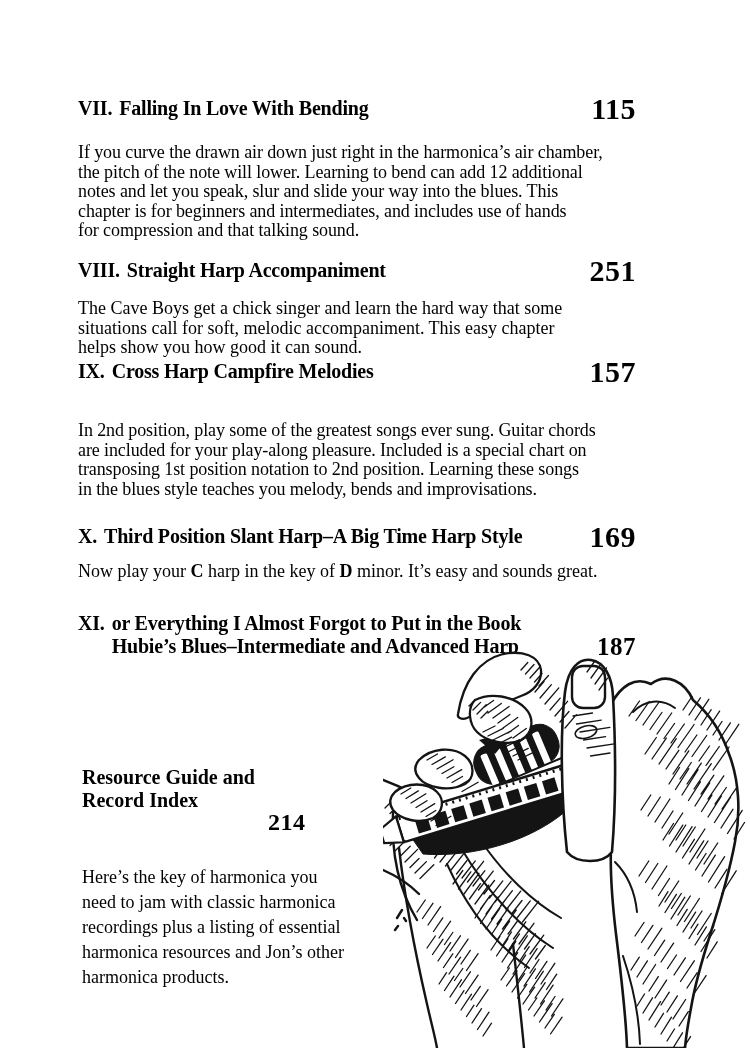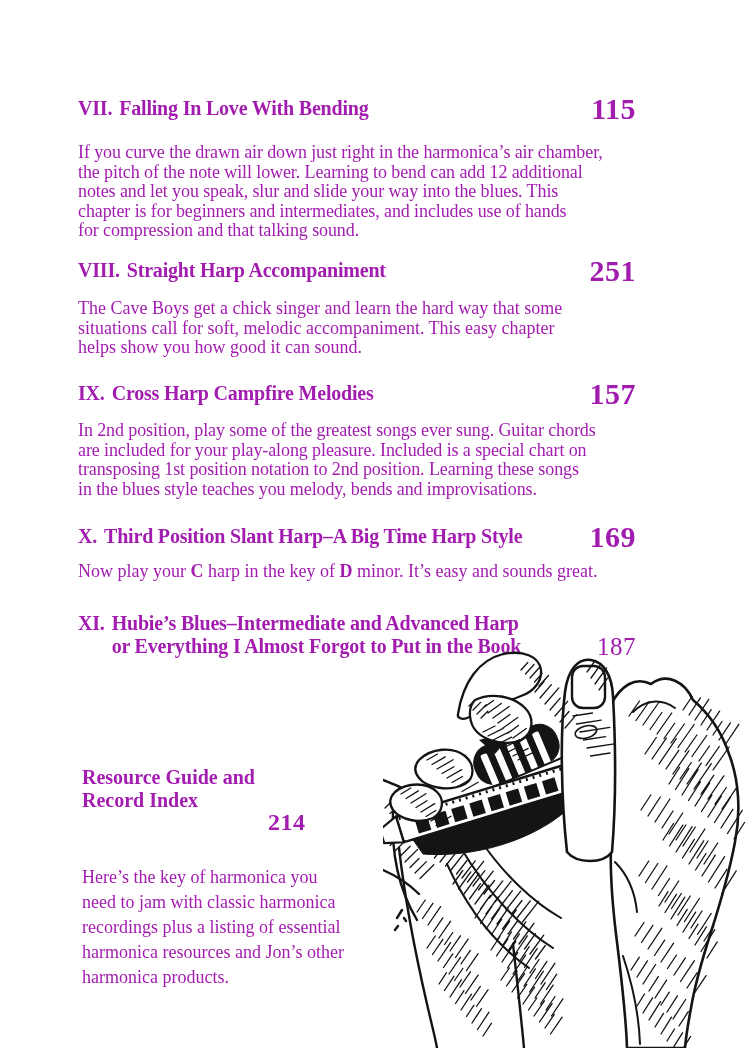--- a/index.html
+++ b/index.html
@@ -1,24 +1,24 @@
 <!DOCTYPE html>
 <html><head>
 <meta charset="utf-8">
 <style>
   html,body{margin:0;padding:0;background:#ffffff;}
   .page{
     position:relative;width:750px;height:1048px;background:#ffffff;
-    font-family:"Liberation Serif",serif;color:#a21caf;overflow:hidden;
+    font-family:"Liberation Serif",serif;color:#000000;overflow:hidden;
   }
   .sec{position:absolute;left:78px;width:558px;}
   .hrow{position:relative;font-weight:bold;font-size:20px;letter-spacing:-0.2px;white-space:nowrap;}
   .hrow .num{margin-right:7px;}
   .pg{position:absolute;right:0;top:-5px;font-size:30px;font-weight:bold;letter-spacing:0.5px;}
-  .pg2{position:absolute;right:0;bottom:-3px;font-size:25px;font-weight:normal;letter-spacing:0.5px;margin-left:25px;}
+  .pg2{position:absolute;right:0;bottom:-3px;font-size:25px;font-weight:bold;letter-spacing:0.5px;margin-left:25px;}
   .body{font-size:18px;line-height:19.5px;white-space:pre-line;}
   .body-wide{letter-spacing:-0.1px;}
   .h2wrap{display:flex;}
   .h2lines span{display:block;}
   .b{font-weight:bold;}
   .res-h{position:relative;font-weight:bold;font-size:20px;line-height:23px;}
   .res-h span{display:block;}
   .resnum{position:absolute;left:186px;top:18px;font-size:24px;font-weight:bold;letter-spacing:0.5px;margin-top:27px;}
   .illus{position:absolute;left:383px;top:612px;width:367px;height:436px;}
   .illus svg{display:block;width:100%;height:100%;}
@@ -46,21 +46,21 @@
   <div class="sec" style="top:259px">
     <div class="hrow">
       <span class="num">VIII.</span><span>Straight Harp Accompaniment</span>
       <span class="pg">251</span>
     </div>
   </div>
   <div class="sec body" style="top:299px">The Cave Boys get a chick singer and learn the hard way that some
 situations call for soft, melodic accompaniment. This easy chapter
 helps show you how good it can sound.</div>
 
-  <div class="sec" style="top:382px">
+  <div class="sec" style="top:360px">
     <div class="hrow">
       <span class="num">IX.</span><span>Cross Harp Campfire Melodies</span>
       <span class="pg">157</span>
     </div>
   </div>
   <div class="sec body body-wide" style="top:421px">In 2nd position, play some of the greatest songs ever sung. Guitar chords
 are included for your play-along pleasure. Included is a special chart on
 transposing 1st position notation to 2nd position. Learning these songs
 in the blues style teaches you melody, bends and improvisations.</div>
 
@@ -69,22 +69,22 @@
       <span class="num">X.</span><span>Third Position Slant Harp–A Big Time Harp Style</span>
       <span class="pg">169</span>
     </div>
   </div>
   <div class="sec body" style="top:562px;white-space:normal"><span>Now play your </span><span class="b">C</span><span> harp in the key of </span><span class="b">D</span><span> minor. It’s easy and sounds great.</span></div>
 
   <div class="sec" style="top:612px">
     <div class="hrow h2wrap" style="white-space:normal">
       <span class="num">XI.</span>
       <span class="h2lines">
+        <span>or Everything I Almost Forgot to Put in the Book</span>
         <span>Hubie’s Blues–Intermediate and Advanced Harp</span>
-        <span>or Everything I Almost Forgot to Put in the Book</span>
       </span>
       <span class="pg2">187</span>
     </div>
   </div>
 
   <div class="sec res-h" style="top:766px;left:82px;width:340px">
     <span>Resource Guide and</span>
     <span>Record Index</span>
     <span class="resnum">214</span>
   </div>

